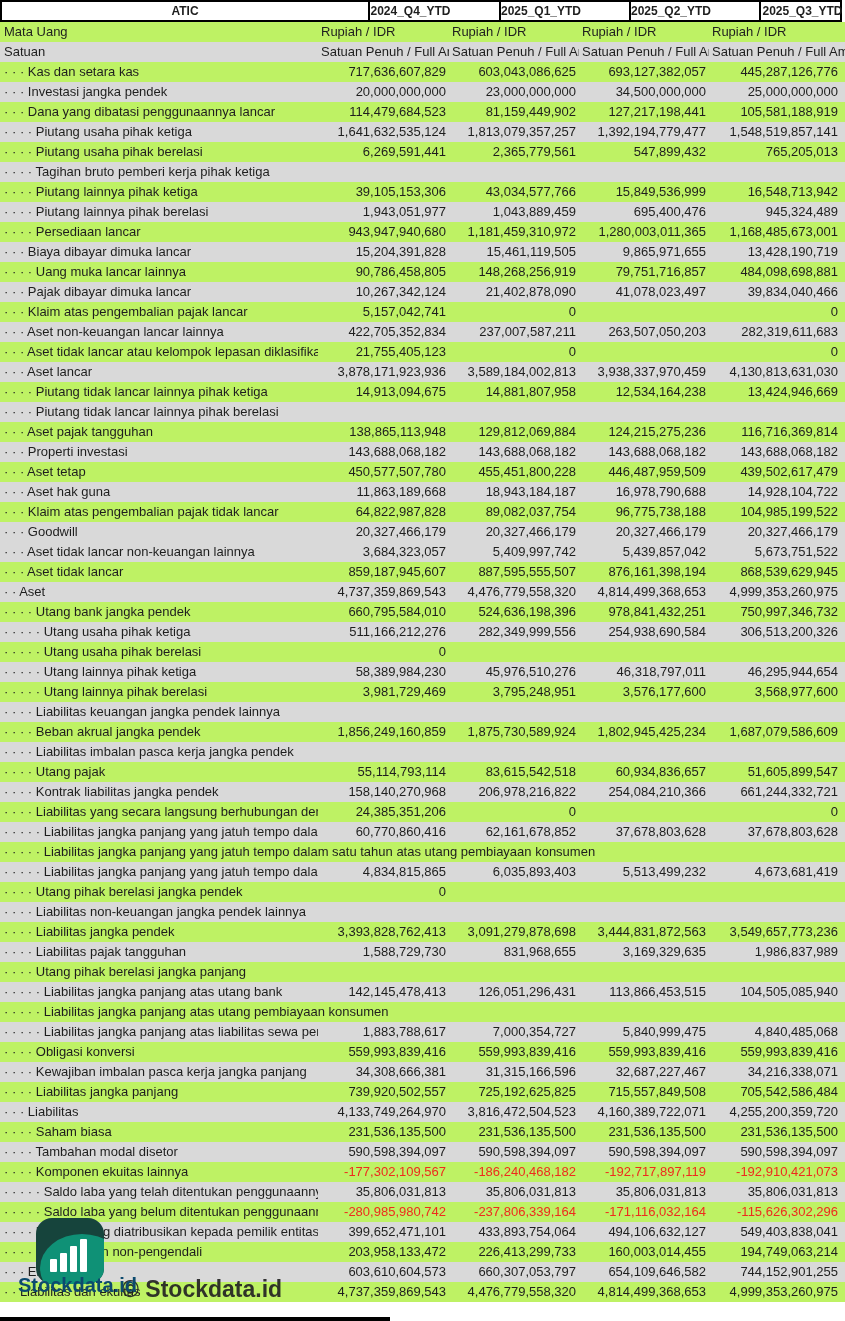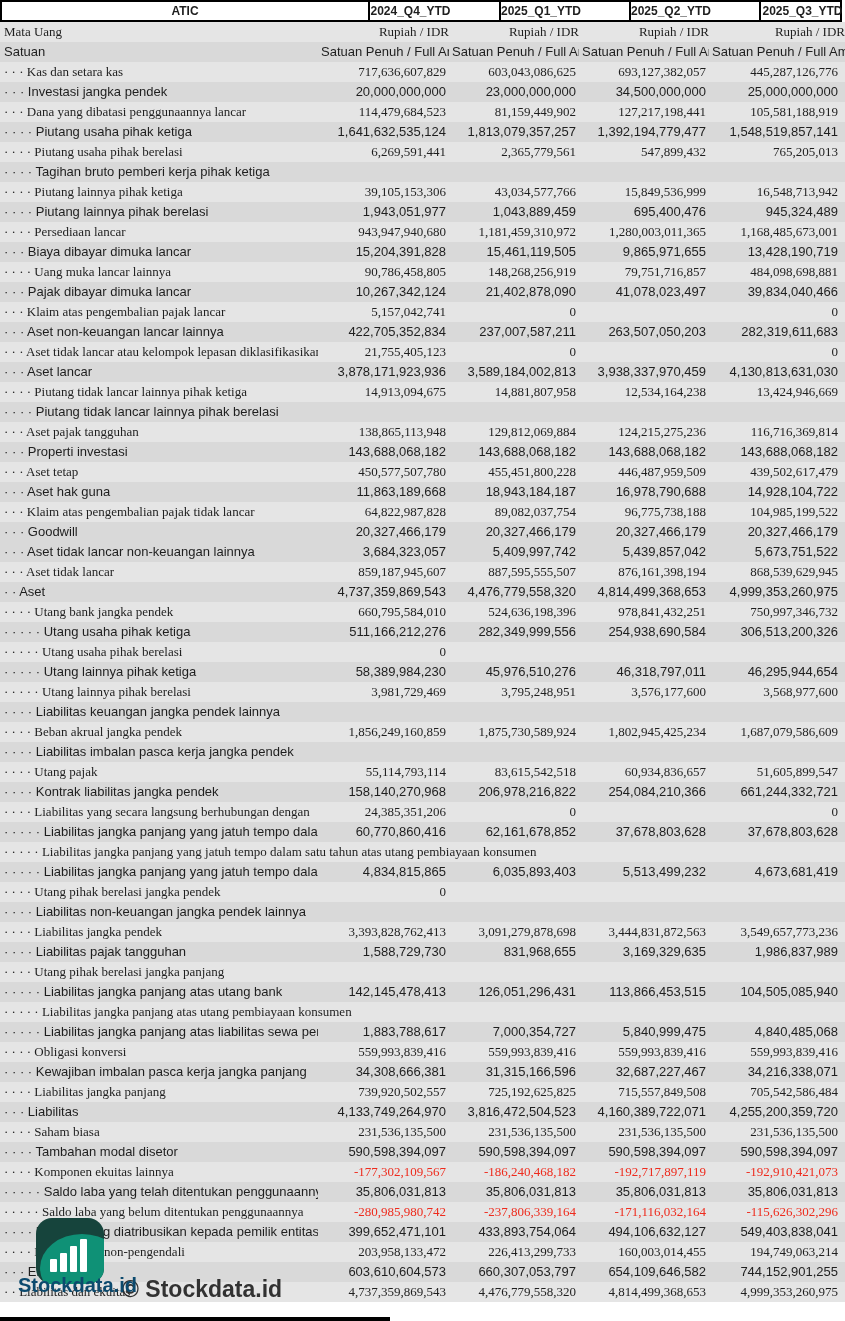--- a/index.html
+++ b/index.html
@@ -13,26 +13,26 @@
         border-top:2px solid #000;border-bottom:2px solid #000;
         border-left:2px solid #000;border-right:2px solid #000;background:#fff;}
   .head-cell{display:flex;align-items:center;justify-content:center;
         font-weight:bold;font-size:12px;border-left:2px solid #000;
         box-sizing:border-box;overflow:hidden;white-space:nowrap;margin-left:48px;}
   .head-cell:first-child{border-left:none;}
 
   
   .grow{display:grid;grid-template-columns:318px 131px 130px 130px 136px;
         height:20px;line-height:20px;font-size:13px;}
-  .row-light{background:#e5e5e5;font-family:Liberation Serif, serif;}
+  .row-light{background:#bef264;}
   .row-dark{background:#d9d9d9;}
 
   .lbl{padding-left:4px;white-space:nowrap;overflow:hidden;}
   .lbl.spill{overflow:visible;grid-column:1 / -1;}
-  .meta-cell{padding-left:3px;white-space:nowrap;overflow:hidden;text-align:right;}
+  .meta-cell{padding-left:3px;white-space:nowrap;overflow:hidden;}
   .val{text-align:right;padding-right:3px;white-space:nowrap;overflow:hidden;}
   .val.c4{padding-right:7px;}
   .neg{color:#ee2b1d;}
 
   
   .wm-logo{position:absolute;left:36px;top:1218px;width:68px;height:66px;}
   .wm-copy{position:absolute;left:122px;top:1237px;font-size:23px;font-weight:bold;
            color:rgba(35,35,35,0.92);white-space:nowrap;margin-top:39px;}
   .wm-brand{position:absolute;left:18px;top:1274px;font-size:20px;font-weight:bold;
             color:#0c4a6e;white-space:nowrap;}

